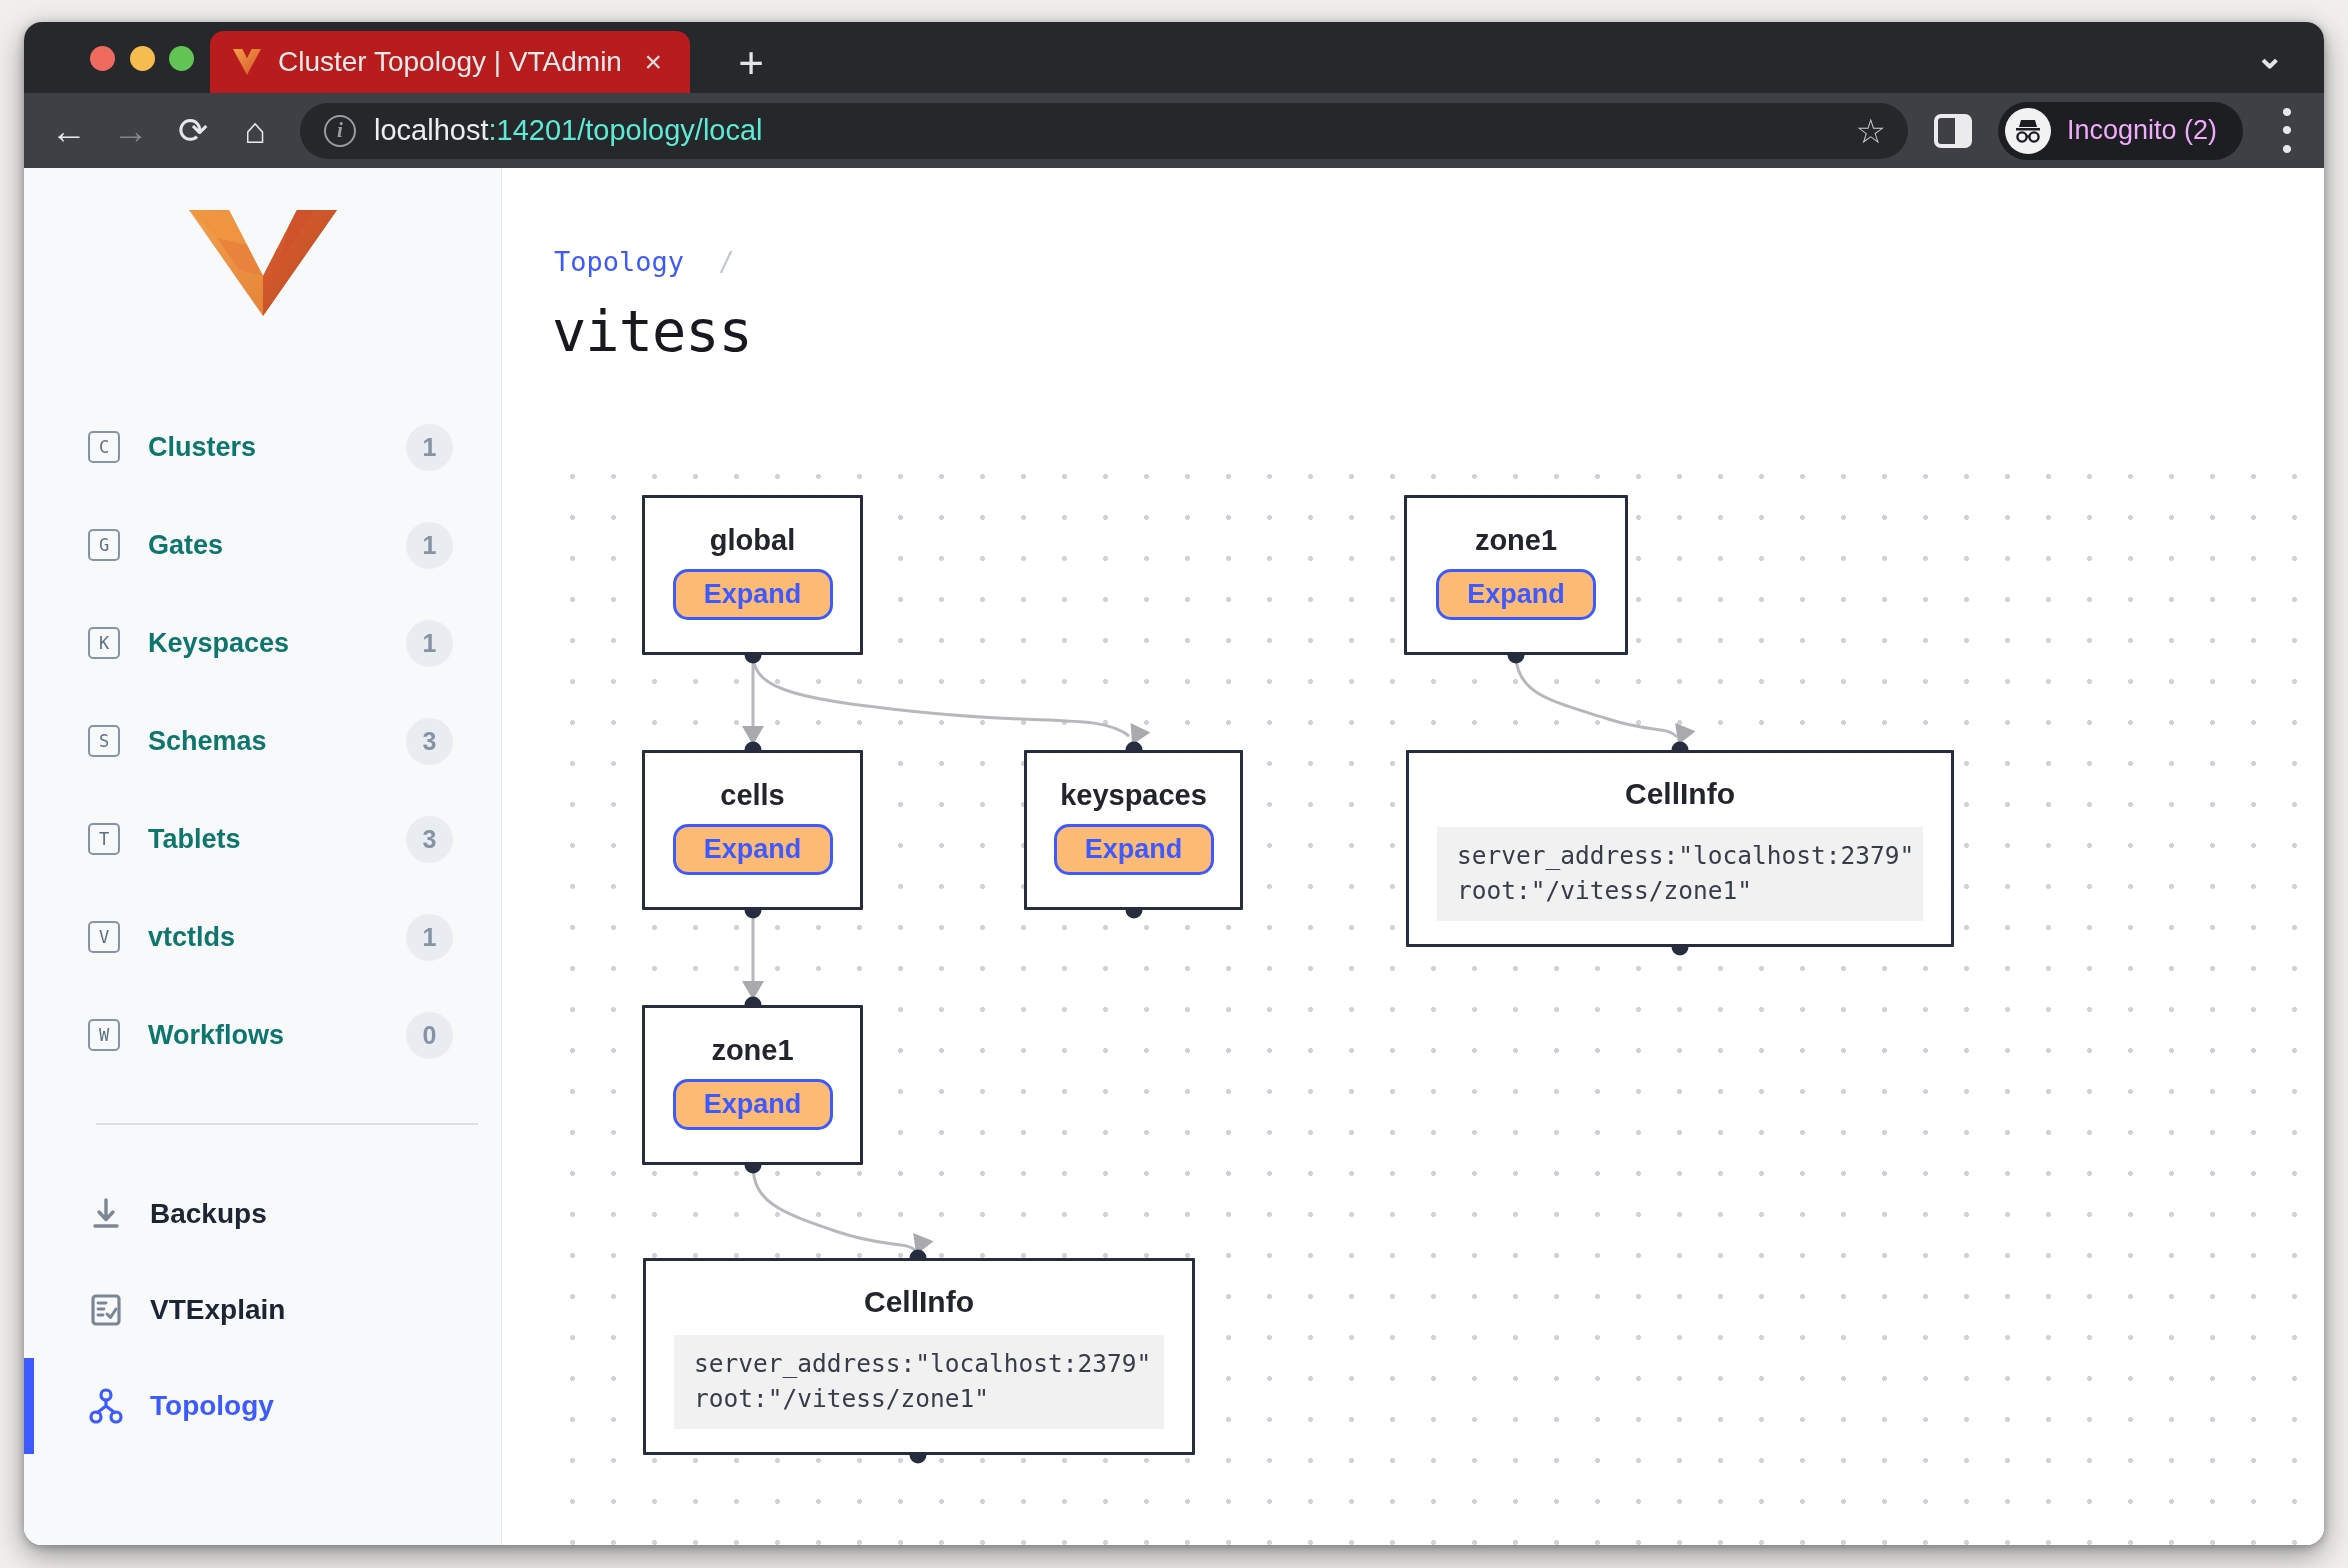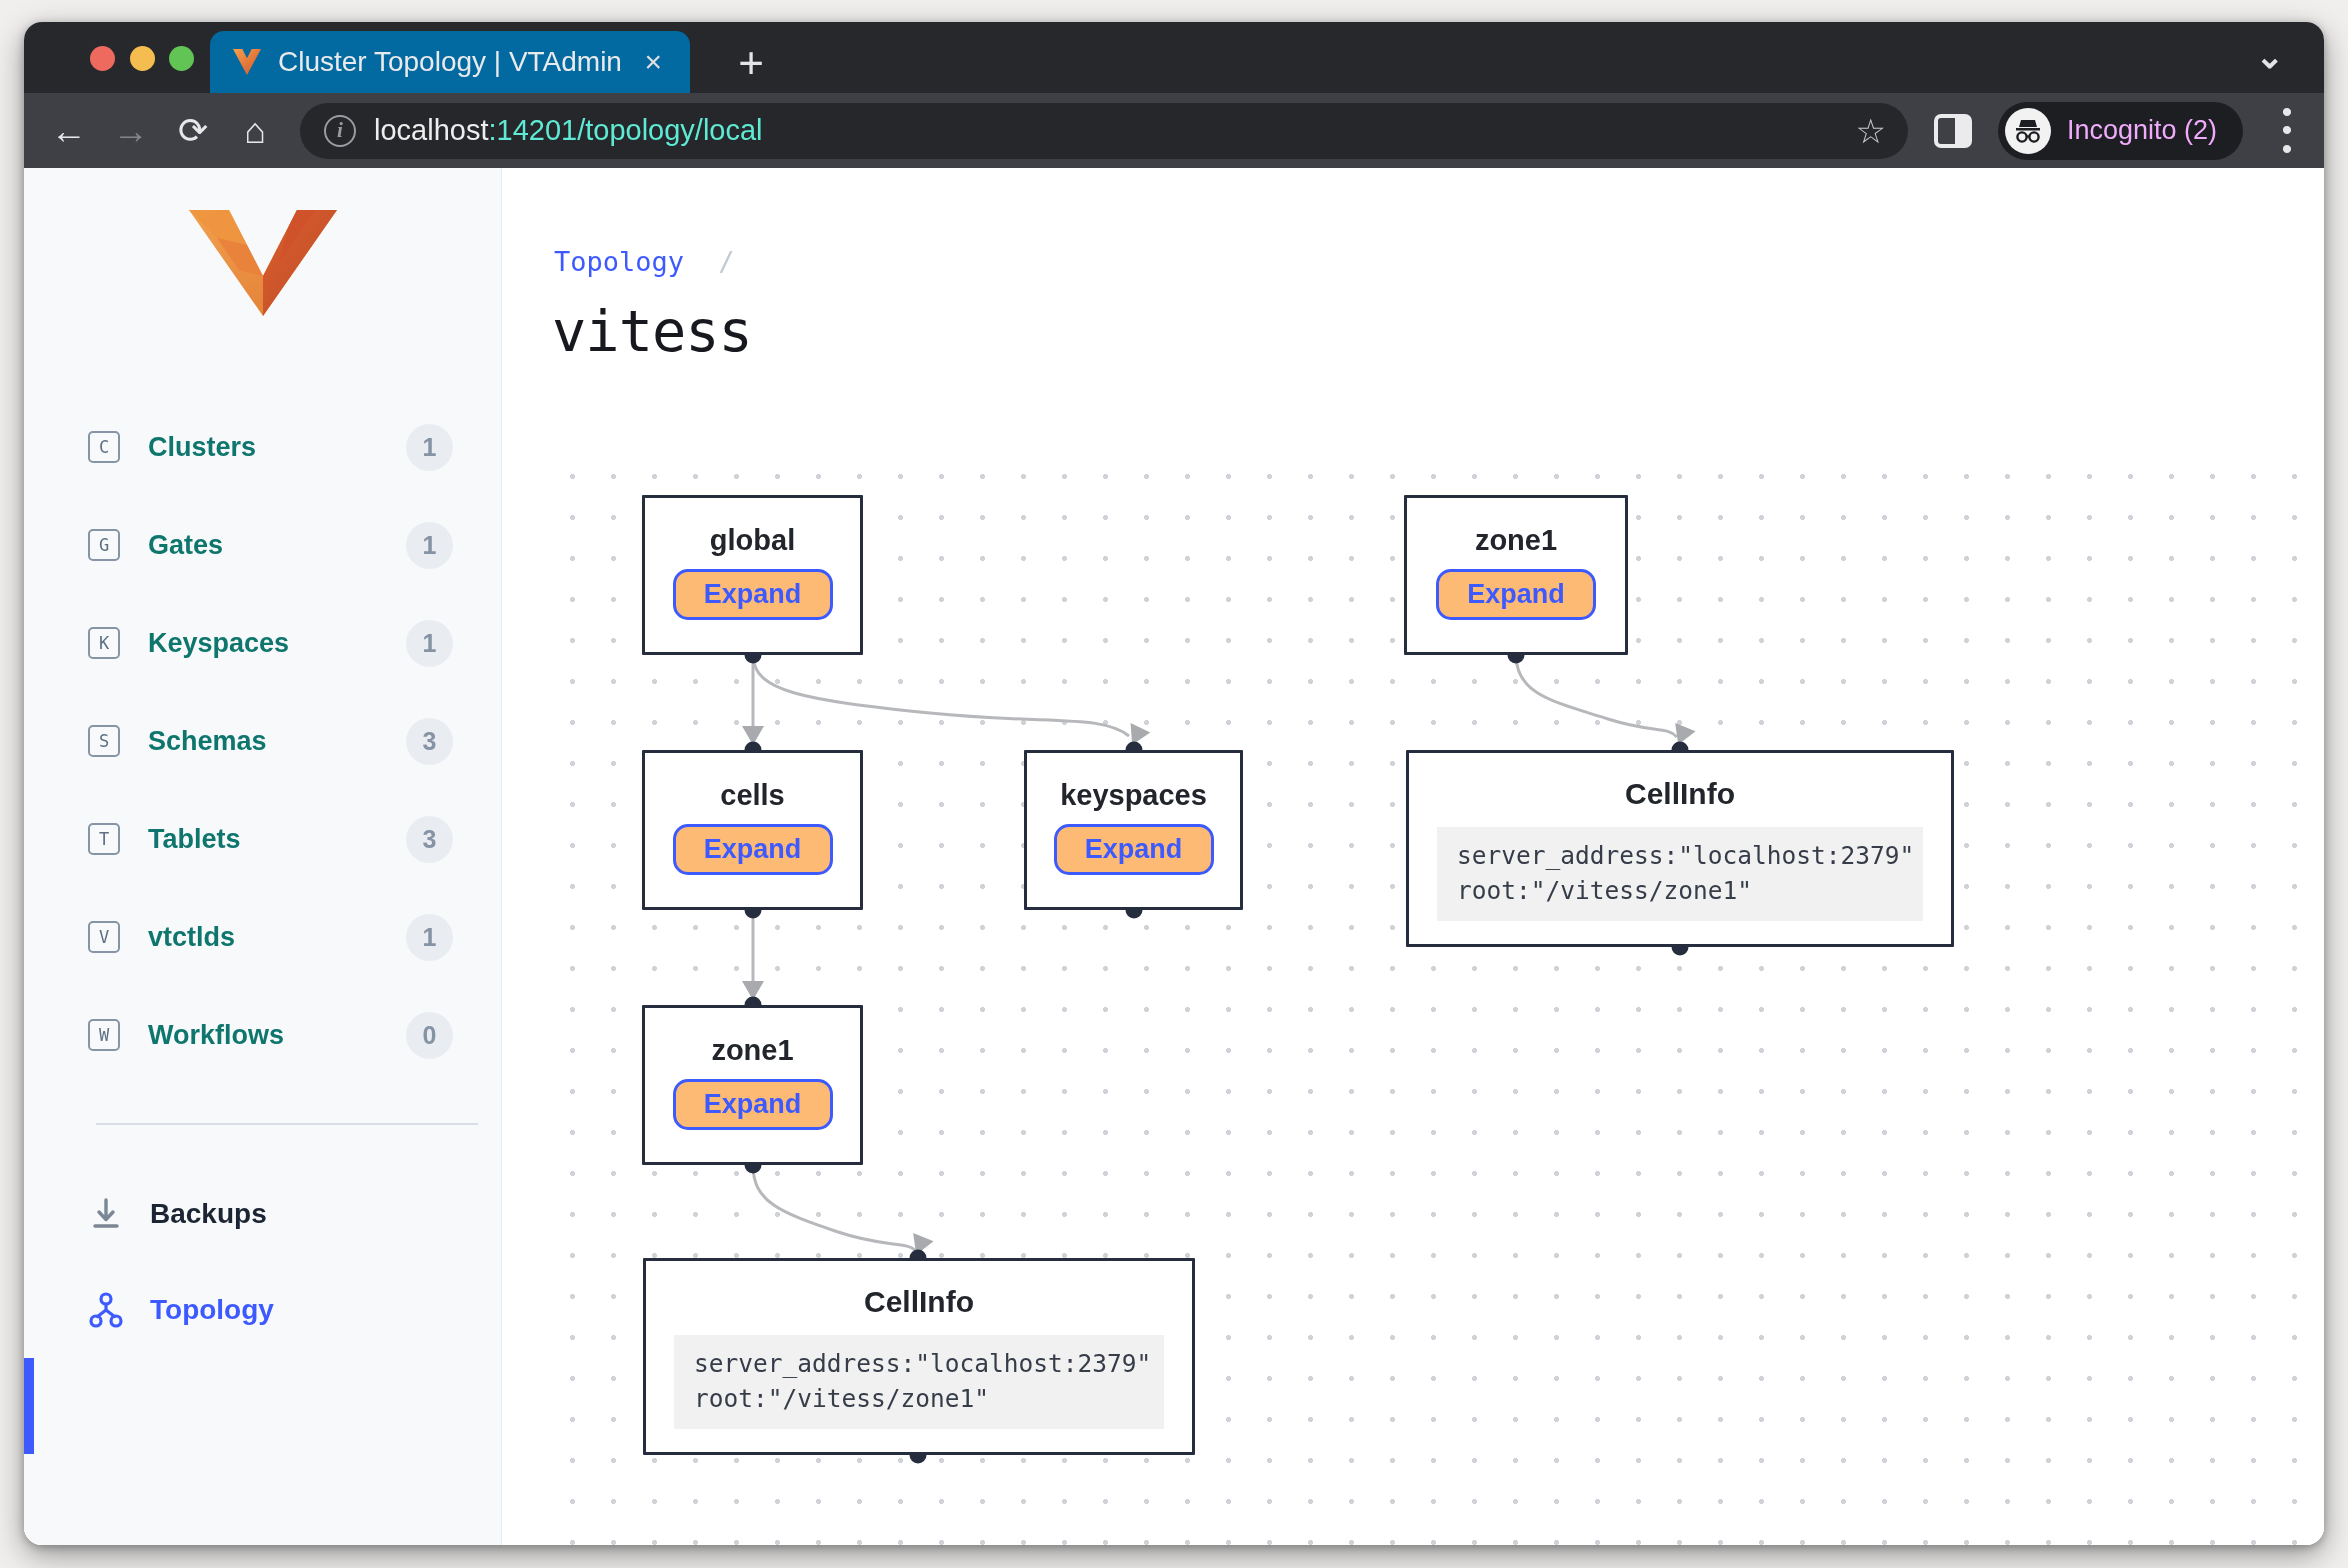--- a/index.html
+++ b/index.html
@@ -10,21 +10,21 @@
   .window { position:absolute; left:24px; top:22px; width:2300px; height:1523px;
     border-radius:18px; overflow:hidden; background:#fff;
     box-shadow:0 10px 30px rgba(0,0,0,.38), 0 2px 8px rgba(0,0,0,.25); }
 
   
   .tabbar { position:absolute; left:0; top:0; width:100%; height:71px; background:#27282c; }
   .traffic { position:absolute; top:24px; width:25px; height:25px; border-radius:50%; }
   .t-red { left:66px; background:#ee6a5f; }
   .t-yellow { left:106px; background:#f5bd4f; }
   .t-green { left:145px; background:#61c454; }
-  .tab { position:absolute; left:186px; top:9px; width:480px; height:62px; background:#0369a1;
+  .tab { position:absolute; left:186px; top:9px; width:480px; height:62px; background:#b91c1c;
     border-radius:14px 14px 0 0; display:flex; align-items:center; padding:0 22px; gap:16px; }
   .tab-title { color:#e9eaeb; font-size:28px; white-space:nowrap; flex:1; }
   .tab-close { color:#dfe0e2; font-size:30px; line-height:1; padding:0 6px; }
   .newtab { position:absolute; left:700px; top:14px; width:54px; height:54px; color:#e3e4e6;
     font-size:44px; display:flex; align-items:center; justify-content:center; font-weight:300; }
   .tab-chevron { position:absolute; right:40px; top:14px; color:#e3e4e6; font-size:34px; font-weight:bold; }
 
   
   .toolbar { position:absolute; left:0; top:71px; width:100%; height:75px; background:#3e4045;
     display:flex; align-items:center; }
@@ -218,20 +218,28 @@
       <div class="divider"></div>
 
       <div class="tools">
         <div class="tool-item">
           <svg class="tool-icon" viewBox="0 0 40 40">
             <path d="M20,6 L20,24 M13,18 L20,25.5 L27,18" fill="none" stroke="#7b8794" stroke-width="3.4" stroke-linecap="round" stroke-linejoin="round"></path>
             <path d="M9,32 L31,32" stroke="#7b8794" stroke-width="3.4" stroke-linecap="round"></path>
           </svg>
           <span class="tool-label">Backups</span>
         </div>
+        <div class="tool-item">
+          <svg class="tool-icon" viewBox="0 0 40 40">
+            <rect x="7" y="6" width="26" height="28" rx="3" fill="none" stroke="#7b8794" stroke-width="3.2"></rect>
+            <path d="M12,13 L20,13 M12,19 L18,19 M12,25 L17,25" stroke="#7b8794" stroke-width="2.8" stroke-linecap="round"></path>
+            <path d="M21,24 L24.5,27.5 L30,19" fill="none" stroke="#7b8794" stroke-width="3" stroke-linecap="round" stroke-linejoin="round"></path>
+          </svg>
+          <span class="tool-label">VTExplain</span>
+        </div>
         <div class="tool-item active">
           <svg class="tool-icon" viewBox="0 0 40 40">
             <circle cx="20" cy="9" r="5" fill="none" stroke="#3d5afe" stroke-width="3.2"></circle>
             <circle cx="10" cy="31" r="5" fill="none" stroke="#3d5afe" stroke-width="3.2"></circle>
             <circle cx="30" cy="31" r="5" fill="none" stroke="#3d5afe" stroke-width="3.2"></circle>
             <path d="M20,14 L20,20 M20,20 L11.5,26.5 M20,20 L28.5,26.5" fill="none" stroke="#3d5afe" stroke-width="3.2" stroke-linecap="round"></path>
           </svg>
           <span class="tool-label">Topology</span>
         </div>
       </div>

